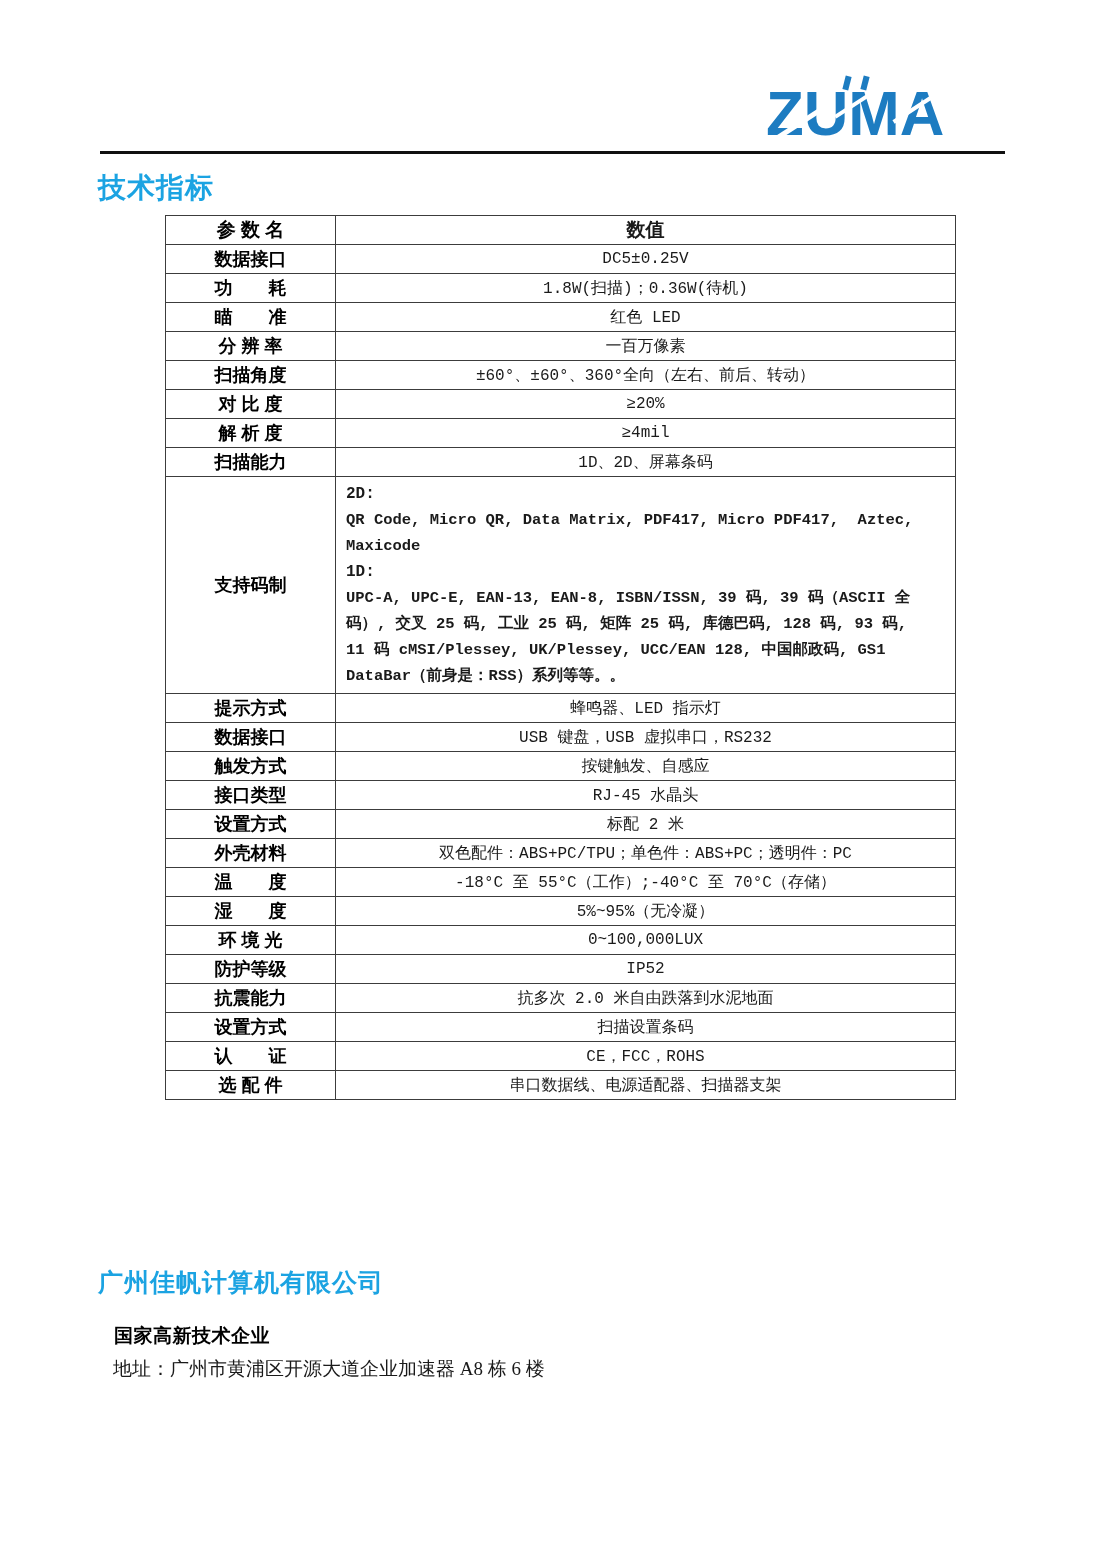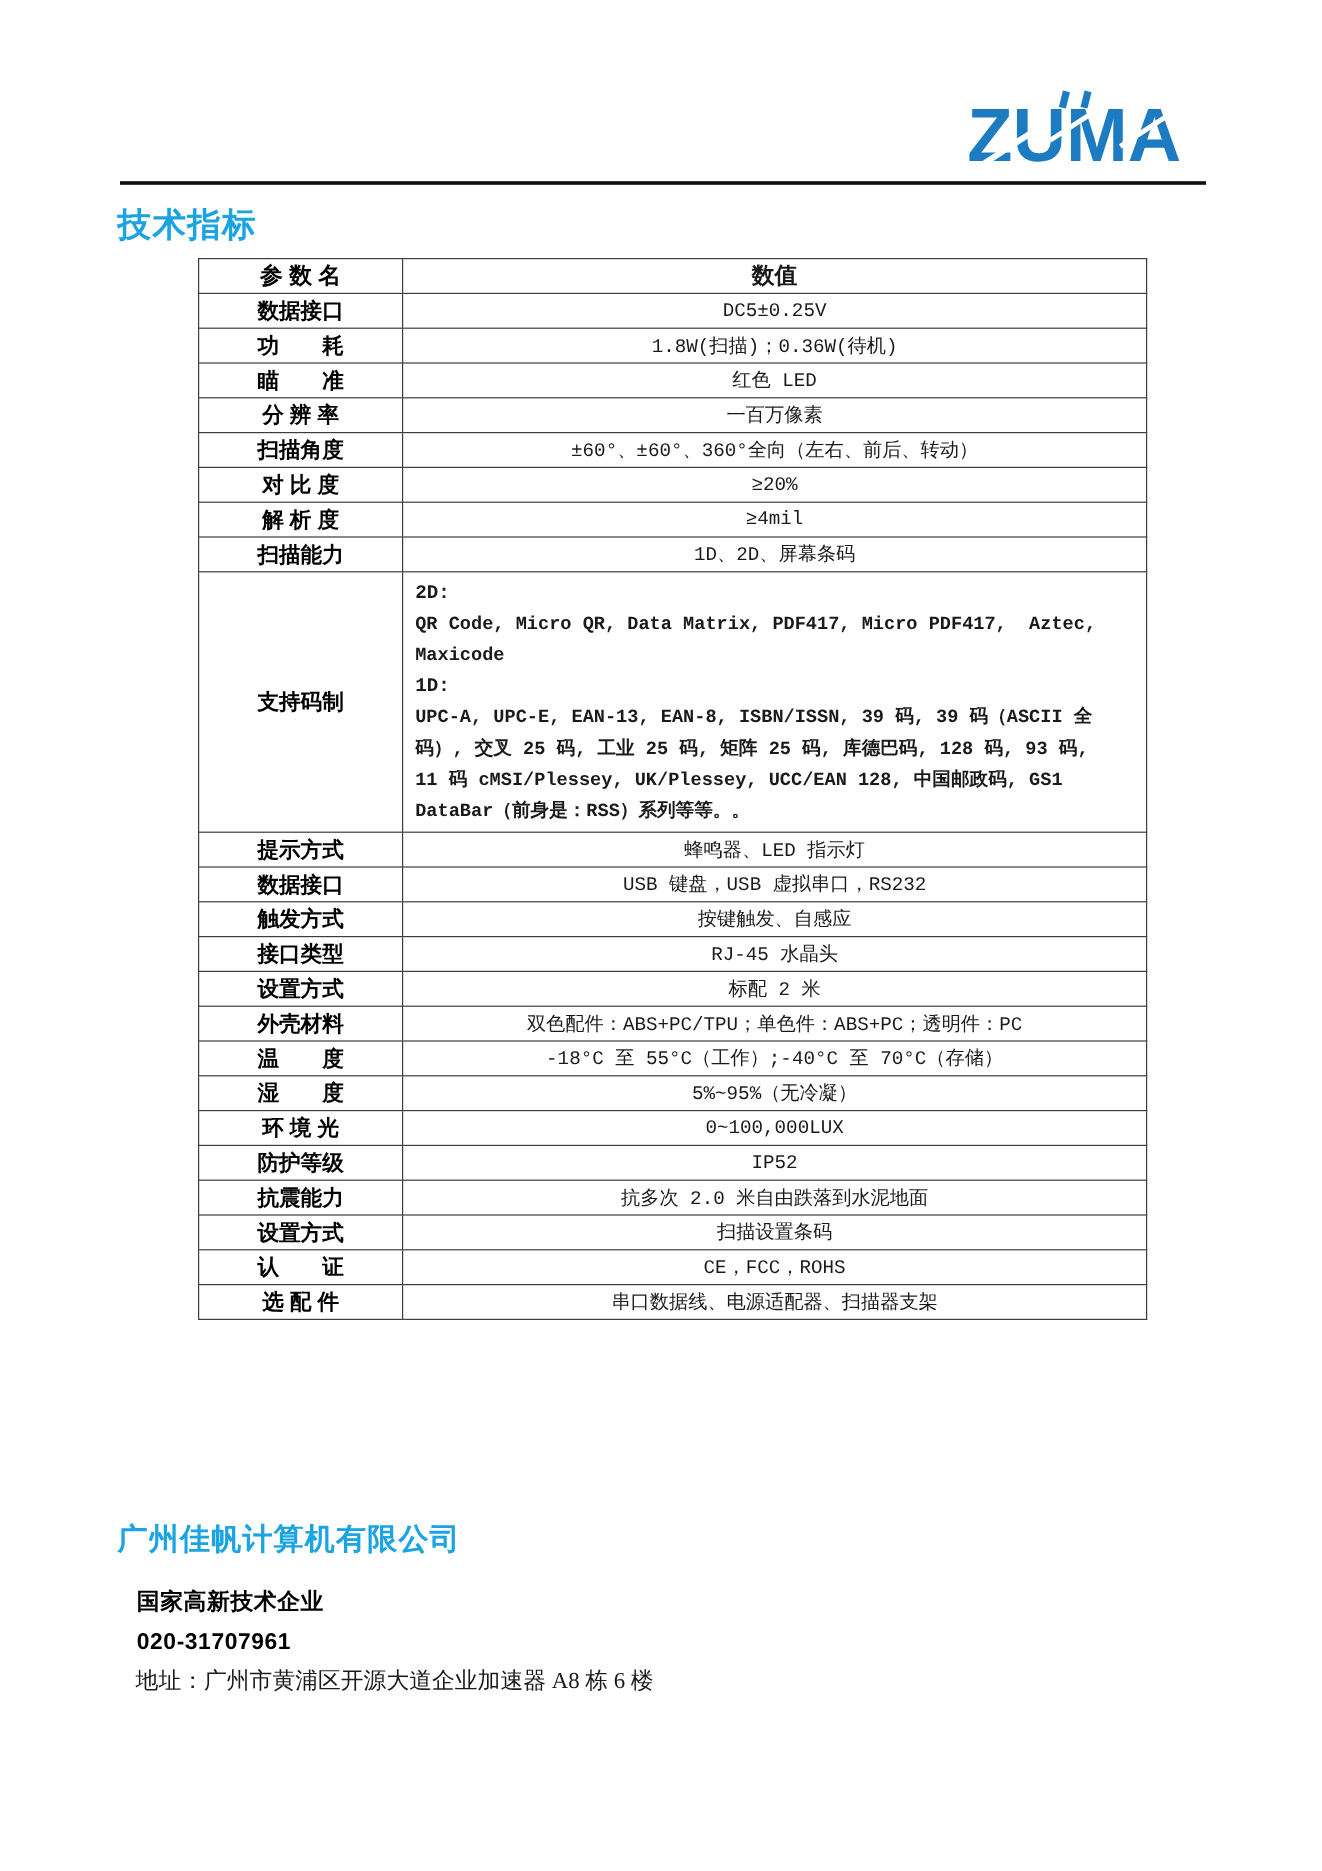--- a/index.html
+++ b/index.html
@@ -8,21 +8,21 @@
   .page {
     position:relative;
     width:1102px; height:1559px;
     background:#ffffff;
     margin:0 auto;
     overflow:hidden;
   }
 
   
   .logo {
-    position:absolute; top:76px; left:806px;
+    position:absolute; top:76px; left:766px;
     width:242px; height:74px;
   }
   .logo-text {
     font-family:"Liberation Sans", sans-serif;
     font-weight:800;
     font-size:63px;
     line-height:74px;
     color:#1d7cc1;
     letter-spacing:0px;
     transform:scaleX(0.98);
@@ -258,17 +258,16 @@
             <td class="label-cell">选 配 件</td>
             <td class="value-cell">串口数据线、电源适配器、扫描器支架</td>
           </tr>
         </tbody>
     </table>
   </div>
 
   <div class="footer">
     <div class="company-name">广州佳帆计算机有限公司</div>
     <div class="footer-bold-line">国家高新技术企业</div>
-    <div class="footer-bold-line">020-31707961</div>
     <div class="footer-address">地址：广州市黄浦区开源大道企业加速器 A8 栋 6 楼</div>
   </div>
 
 </div>
 
 </body></html>

